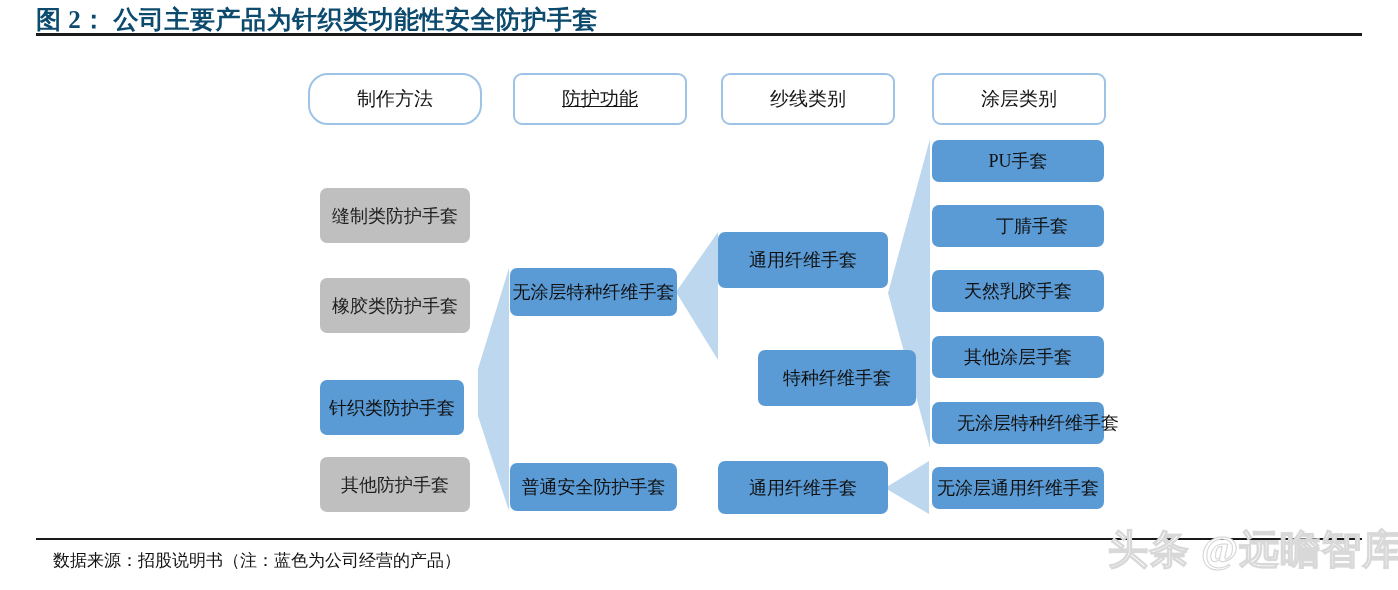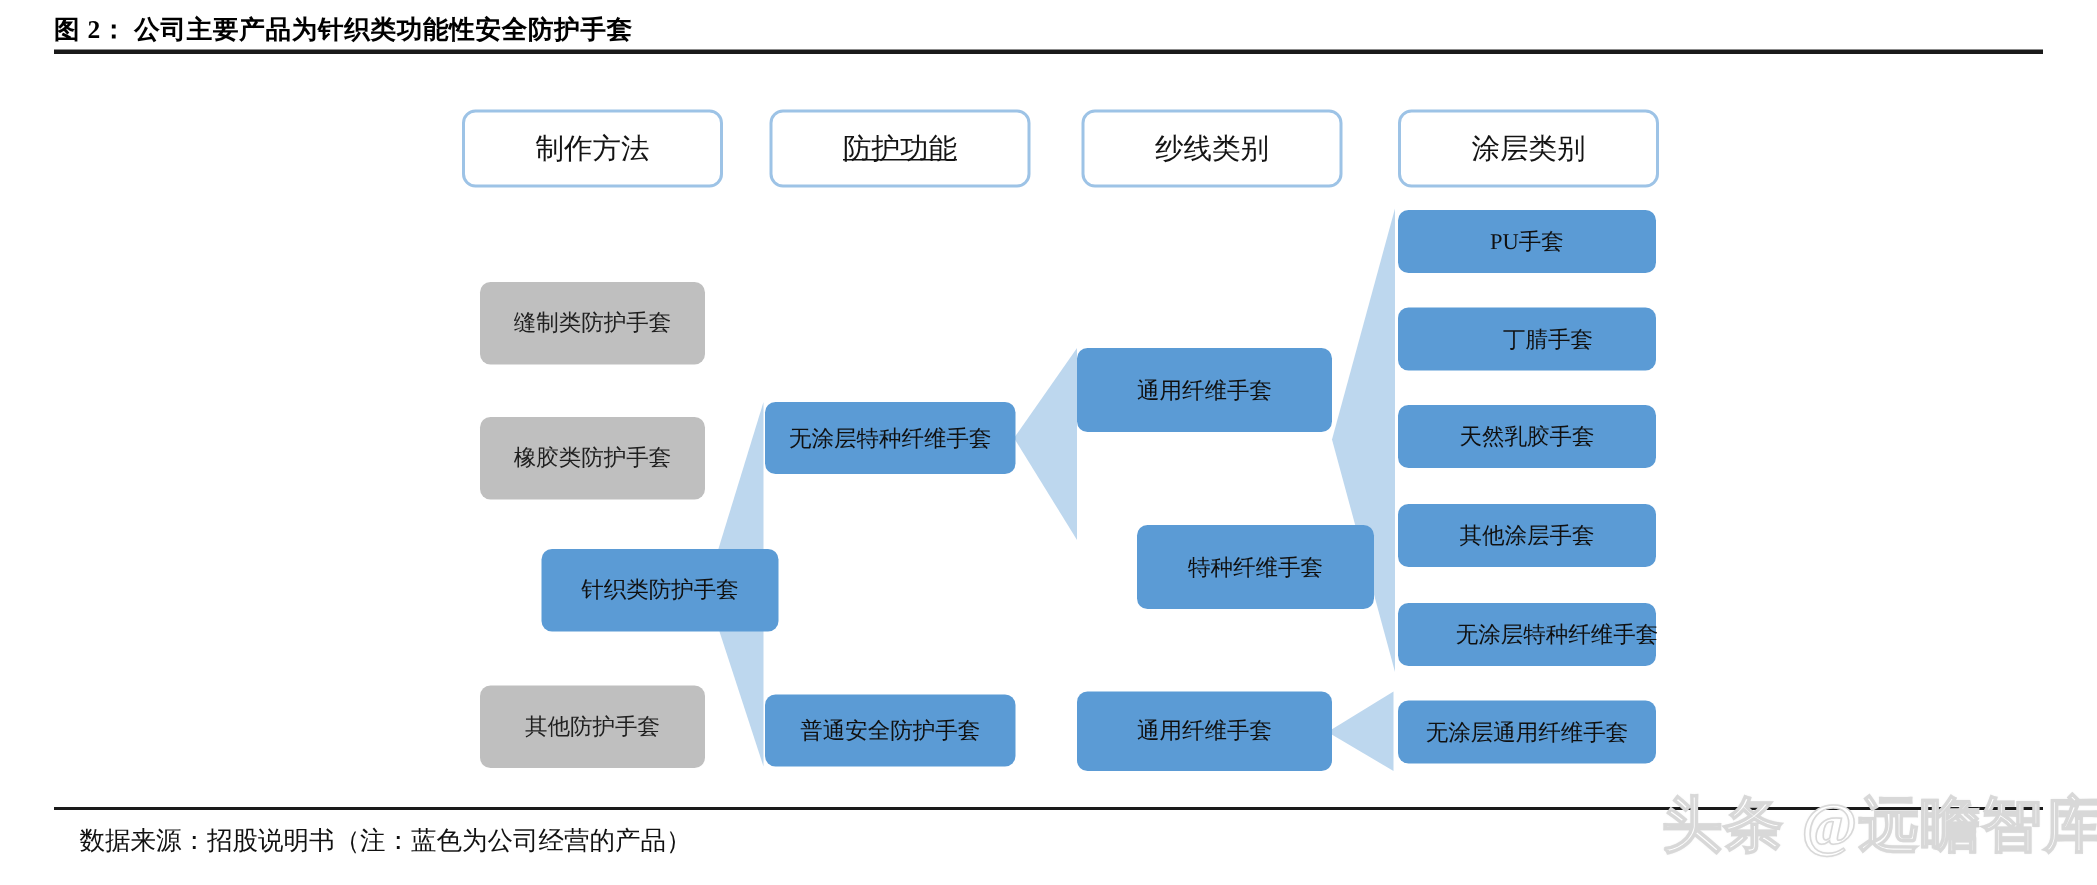--- a/index.html
+++ b/index.html
@@ -19,23 +19,23 @@
   }
 
   
   .title-bar {
     position: absolute;
     left: 36px; top: 4px;
     width: 1326px; height: 30px;
     display: flex; align-items: center;
   }
   .title-text {
-    font-size: 17px;
+    font-size: 25px;
     font-weight: bold;
-    color: #000000;
+    color: #0c4a6e;
     letter-spacing: 0.5px;
     white-space: nowrap;
   }
   .title-rule {
     position: absolute;
     left: 36px; top: 33px;
     width: 1326px; height: 3px;
     background: #1a1a1a;
   }
 
@@ -83,21 +83,21 @@
     white-space: nowrap;
   }
 
   
   .node {
     position: absolute;
     border-radius: 7px;
     display: flex;
     align-items: center;
     justify-content: center;
-    font-size: 15px;
+    font-size: 18px;
     box-sizing: border-box;
     white-space: nowrap;
     text-align: right;
   }
   .node.blue  { background: #5b9bd5; color: #101010; }
   .node.gray  { background: #bfbfbf; color: #202020; }
 
   
   #connectors {
     position: absolute;
@@ -120,40 +120,40 @@
 
     <polygon points="478,369 478,416 509,511 509,268" fill="#bdd7ee"></polygon>
 
     <polygon points="676,292 718,232 718,360" fill="#bdd7ee"></polygon>
 
     <polygon points="888,293 930,139 930,448" fill="#bdd7ee"></polygon>
 
     <polygon points="885,488 929,461 929,514" fill="#bdd7ee"></polygon>
   </svg>
 
-  <div class="cat-box" style="left:308px;  top:73px; width:174px; height:52px;">
+  <div class="cat-box" style="left:308px;  top:73px; width:174px; height:52px;border-radius:20px;">
     <span>制作方法</span>
   </div>
   <div class="cat-box" style="left:513px;  top:73px; width:174px; height:52px;text-decoration:underline;">
     <span>防护功能</span>
   </div>
   <div class="cat-box" style="left:721px;  top:73px; width:174px; height:52px;font-family:Liberation Mono, monospace;">
     <span>纱线类别</span>
   </div>
   <div class="cat-box" style="left:932px;  top:73px; width:174px; height:52px;">
     <span>涂层类别</span>
   </div>
 
   <div class="node gray" style="left:320px; top:188px; width:150px; height:55px;">
     <span>缝制类防护手套</span>
   </div>
   <div class="node gray" style="left:320px; top:278px; width:150px; height:55px;">
     <span>橡胶类防护手套</span>
   </div>
-  <div class="node blue" style="left:320px; top:366px; width:158px; height:55px;margin-left:41px;">
+  <div class="node blue" style="left:320px; top:380px; width:144px; height:55px;">
     <span>针织类防护手套</span>
   </div>
   <div class="node gray" style="left:320px; top:457px; width:150px; height:55px;">
     <span>其他防护手套</span>
   </div>
 
   <div class="node blue" style="left:510px; top:268px; width:167px; height:48px;">
     <span>无涂层特种纤维手套</span>
   </div>
   <div class="node blue" style="left:510px; top:463px; width:167px; height:48px;">

